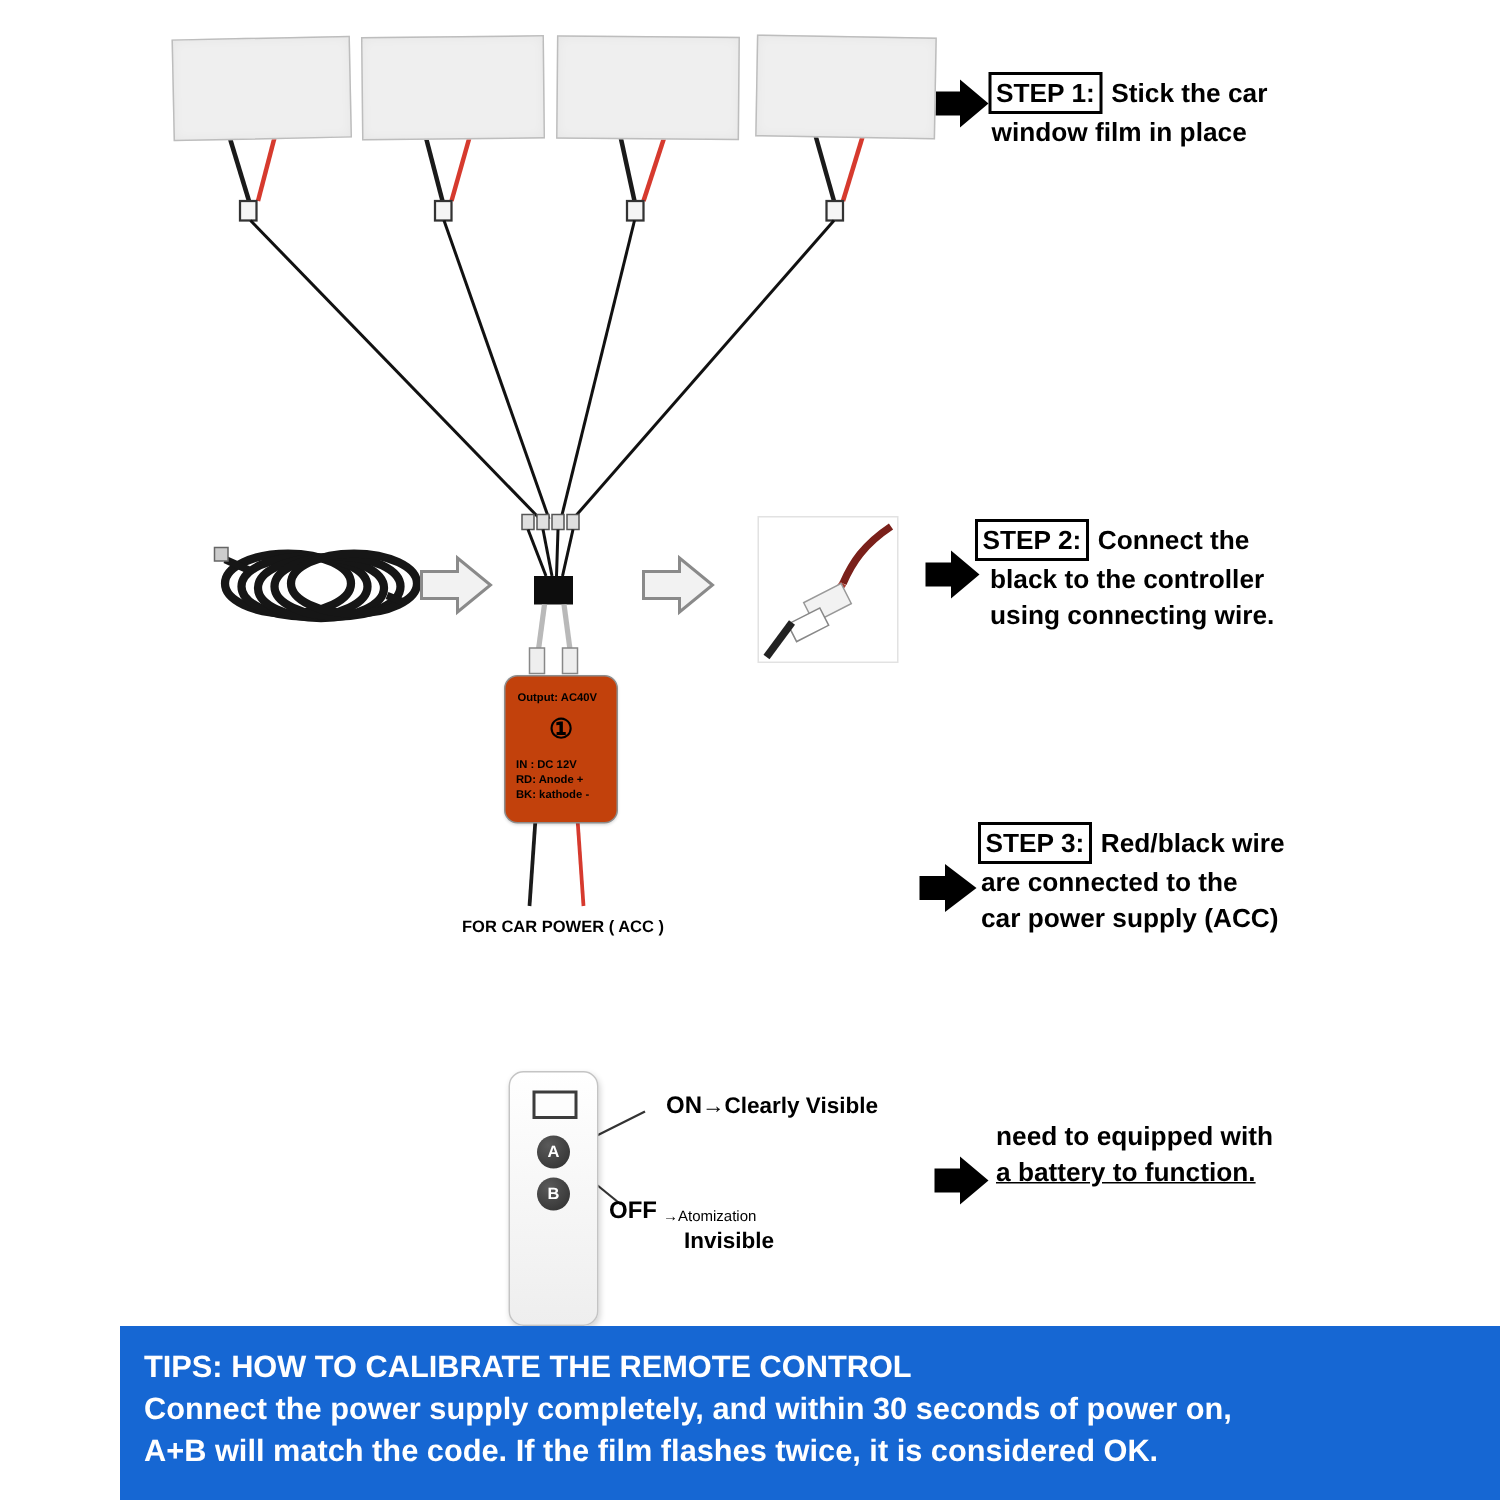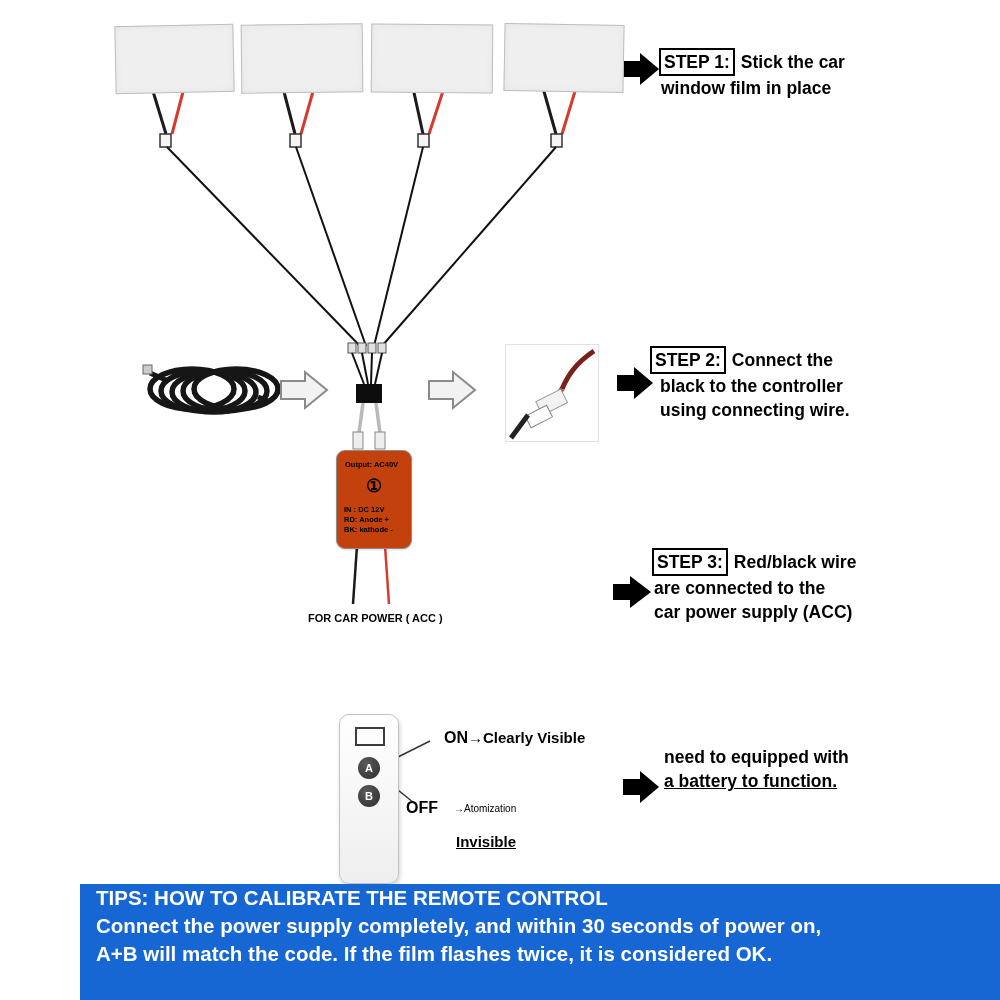--- a/index.html
+++ b/index.html
@@ -28,27 +28,27 @@
   .remote .win{position:absolute;left:15px;top:12px;width:26px;height:15px;
         background:#fdfdfd;border:2px solid #3c3c3c;}
   .remote .btn{position:absolute;left:18px;width:22px;height:22px;border-radius:50%;
         background:radial-gradient(circle at 35% 30%,#5a5a5a,#2d2d2d);color:#fff;
         font-size:11px;font-weight:bold;display:flex;align-items:center;justify-content:center;}
   .remote .btn.a{top:42px;} .remote .btn.b{top:70px;}
   .on-row{position:absolute;left:413px;top:729px;z-index:2;display:flex;align-items:baseline;gap:0;margin-left:31px;}
   .on-row .k{font-size:16px;font-weight:bold;}
   .on-row .d{font-size:15px;font-weight:bold;}
   .off-block{position:absolute;left:406px;top:799px;z-index:2;}
-  .off-block .r{display:flex;align-items:center;gap:16px;}
+  .off-block .r{display:flex;align-items:flex-end;gap:4px;}
   .off-block .k{font-size:16px;font-weight:bold;}
   .off-block .d{font-size:10px;font-weight:normal;}
-  .off-block .d2{font-size:15px;font-weight:bold;margin-left:50px;margin-top:16px;text-decoration:underline;}
+  .off-block .d2{font-size:15px;font-weight:bold;margin-left:50px;margin-top:2px;}
   .tips{position:absolute;left:80px;top:884px;width:920px;height:116px;z-index:4;
         color:#fff;font-weight:bold;font-size:20.5px;line-height:28px;
-        padding:0 0 0 16px;box-sizing:border-box;}
+        padding:14px 0 0 16px;box-sizing:border-box;}
 </style>
 </head>
 <body>
 
 <div id="page">
 
   <svg id="wires" width="1000" height="1000">
 
     <g>
       <line x1="152" y1="88" x2="166" y2="134" stroke="#1a1a1a" stroke-width="3"></line>

